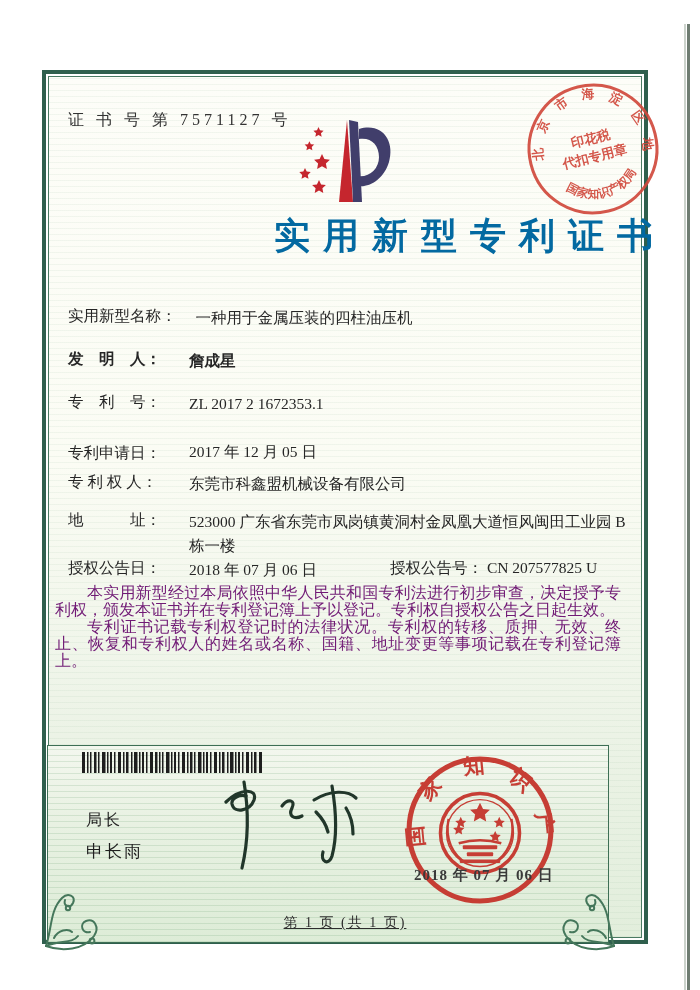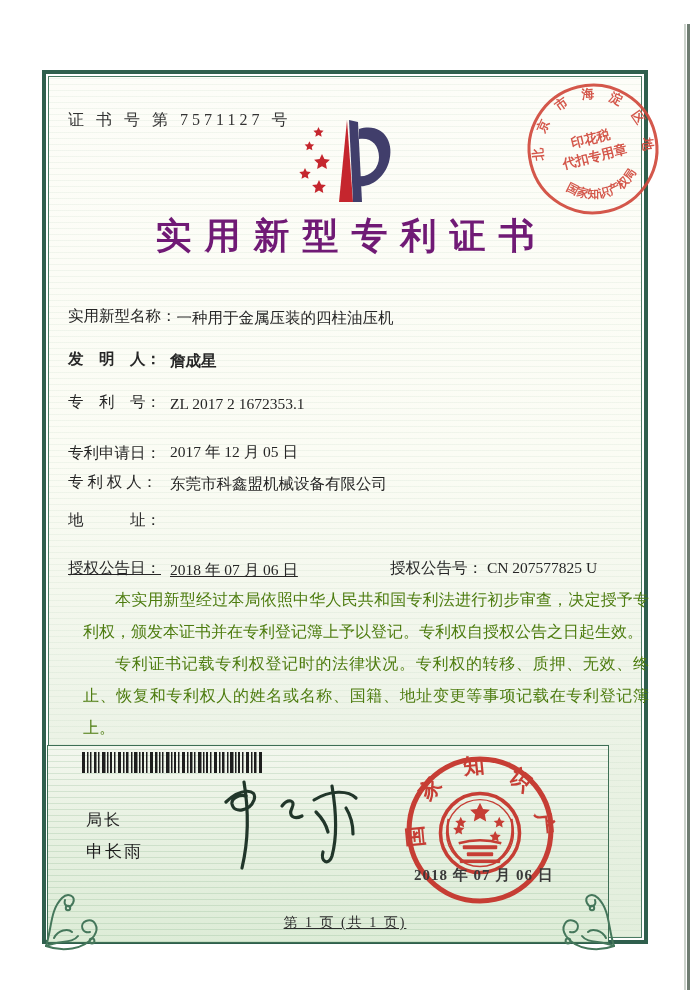--- a/index.html
+++ b/index.html
@@ -23,38 +23,38 @@
     background:
       repeating-linear-gradient(0deg, rgba(140,180,148,0.10) 0 1px, rgba(0,0,0,0) 1px 6px),
       linear-gradient(180deg,#fdfdf8 0%, #fbfcf4 45%, #eef4e8 72%, #e2eedc 100%);
   }
 
   .cert-no{position:absolute;left:68px;top:110px;font-size:16px;letter-spacing:4px;color:#333;}
 
   .logo{position:absolute;left:295px;top:116px;width:100px;height:92px;}
 
   .title{
-    position:absolute;left:42px;top:212px;width:606px;text-align:center;
-    font-size:36px;font-weight:700;letter-spacing:13px;text-indent:13px;color:#701a75;
+    position:absolute;left:60px;top:212px;width:606px;text-align:right;
+    font-size:36px;font-weight:700;letter-spacing:13px;text-indent:13px;color:#0369a1;
   }
 
   .tax-stamp{position:absolute;left:522px;top:78px;width:142px;height:142px;transform:rotate(-14deg);opacity:.92;}
 
   .fields{position:absolute;left:68px;top:304px;width:566px;font-size:15.5px;}
   .frow{display:flex;position:absolute;left:0;width:566px;}
   .frow .lab{flex:0 0 102px;white-space:nowrap;}
-  .frow .val{flex:1;line-height:24px;}
+  .frow .val{flex:1;line-height:24px;margin-left:19px;}
   .r1{top:2px;}   .r2{top:45px;font-weight:bold;}  .r3{top:88px;}
   .r4{top:136px;align-items:flex-end;} .r5{top:168px;} .r6{top:206px;}
-  .r7{top:254px;text-decoration:underline;}
+  .r7{top:254px;}
   .grant-no-pair{position:absolute;left:322px;top:0;white-space:nowrap;}
 
   .body-text{
-    position:absolute;left:83px;top:584px;width:566px;
-    font-size:16px;line-height:32px;text-align:justify;color:#4d7c0f;
+    position:absolute;left:55px;top:584px;width:566px;
+    font-size:16px;line-height:17px;text-align:justify;color:#701a75;
   }
   .body-text p{margin:0;text-indent:2em;}
 
   .green-panel{
     position:absolute;left:47px;top:745px;width:562px;height:198px;box-sizing:border-box;
     border:1.5px solid #3e6f55;
     background:
       repeating-linear-gradient(0deg, rgba(118,168,124,0.22) 0 1px, rgba(0,0,0,0) 1px 6px),
       linear-gradient(180deg,#f3f7ee 0%, #e8f1e2 40%, #ddecd7 100%);
   }
@@ -137,20 +137,21 @@
   <div class="frow r4">
     <span class="lab">专利申请日：</span>
     <span class="val">2017 年 12 月 05 日</span>
   </div>
   <div class="frow r5">
     <span class="lab">专 利 权 人：</span>
     <span class="val">东莞市科鑫盟机械设备有限公司</span>
   </div>
   <div class="frow r6">
     <span class="lab">地　　　址：</span>
+    <span class="val">523000 广东省东莞市凤岗镇黄洞村金凤凰大道恒风闽田工业园 B 栋一楼</span>
   </div>
   <div class="frow r7">
     <span class="lab">授权公告日：</span>
     <span class="val">2018 年 07 月 06 日</span>
     <span class="grant-no-pair">
       <span>授权公告号：</span>
       <span>CN 207577825 U</span>
     </span>
   </div>
 </div>

